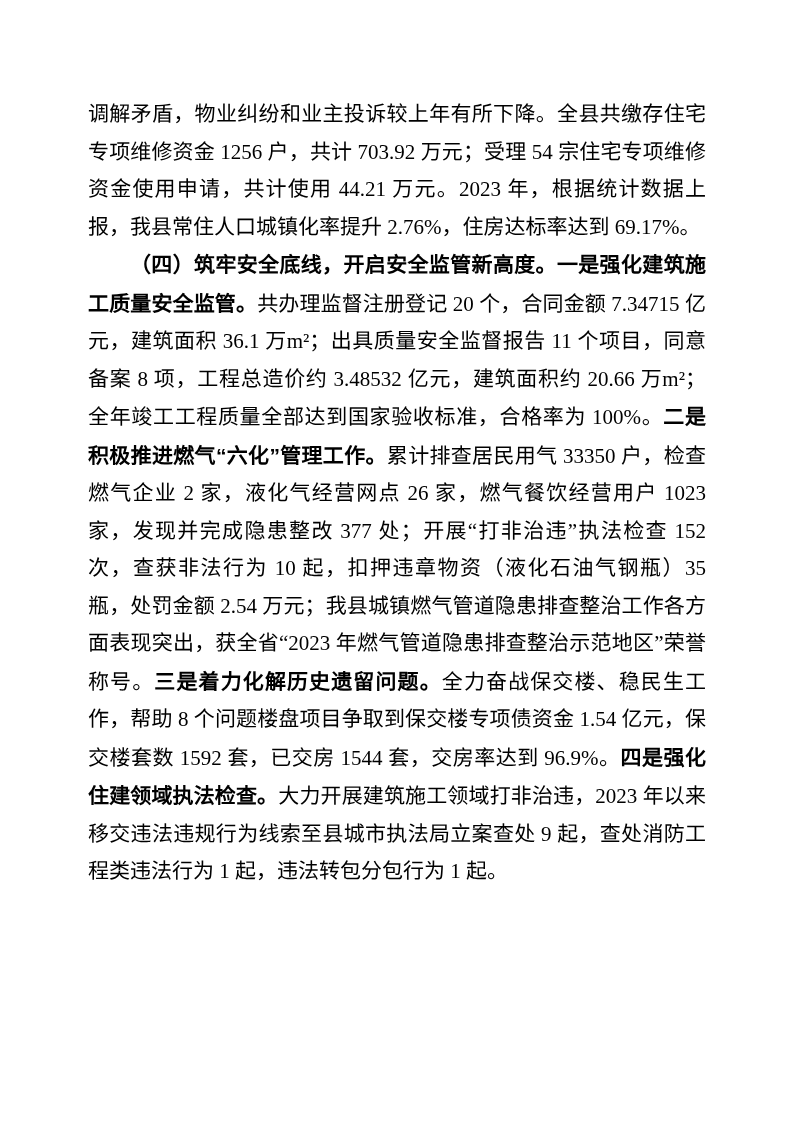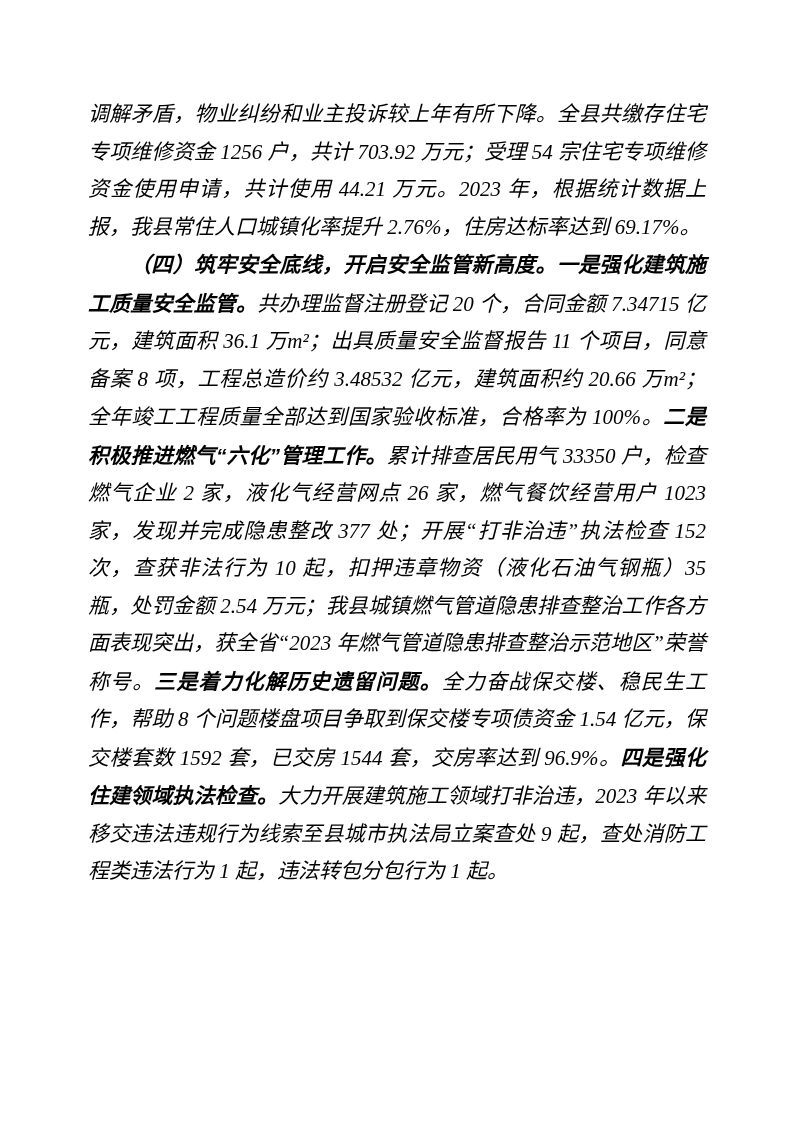--- a/index.html
+++ b/index.html
@@ -8,21 +8,20 @@
     background: #ffffff;
   }
   .page {
     position: relative;
     width: 793px;
     height: 892px;
     background: #ffffff;
     overflow: hidden;
     font-family: "Liberation Serif", "DejaVu Serif", serif;
     color: #000000;
-    font-style: italic;
   }
   .content {
     position: absolute;
     left: 88px;
     top: 96px;
     width: 618px;
     font-size: 21px;
     line-height: 37.5px;
     text-align: justify;
     text-justify: inter-character;

